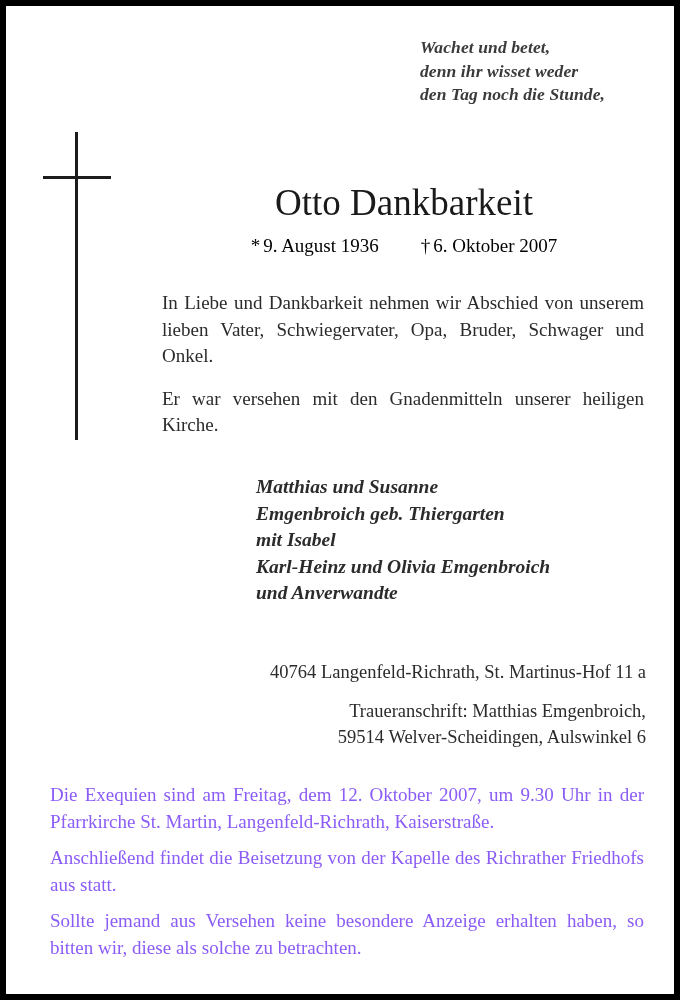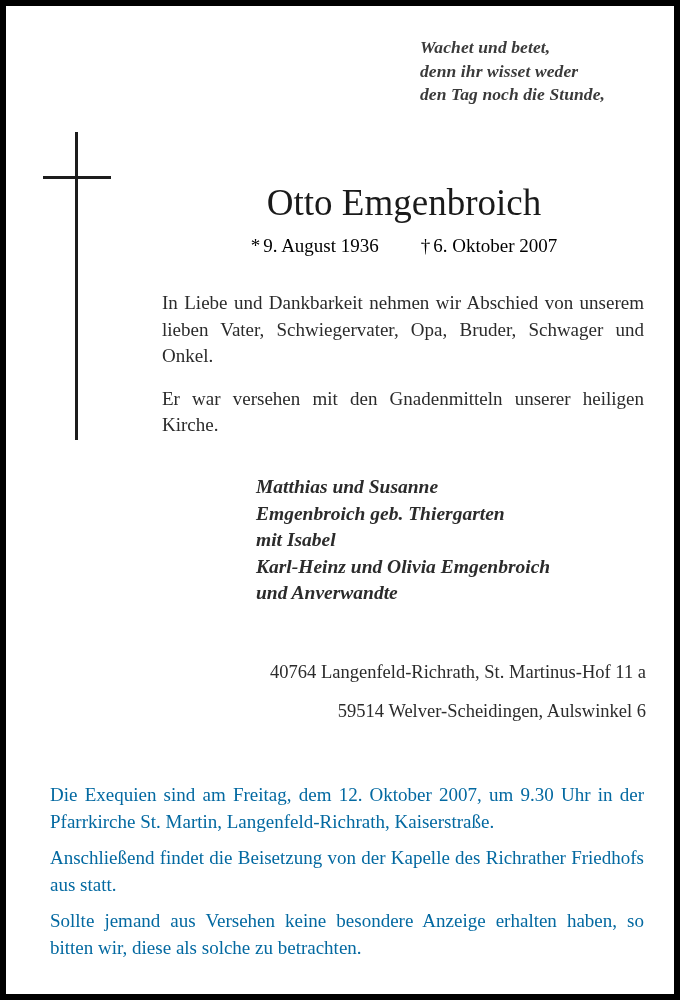--- a/index.html
+++ b/index.html
@@ -135,21 +135,21 @@
   #addresses .aline { display: block; white-space: nowrap; }
 
   
   #details {
     position: absolute;
     left: 44px;
     top: 776px;
     width: 594px;
     font-size: 19px;
     line-height: 26.5px;
-    color: #0369a1;
+    color: #8b5cf6;
     text-align: justify;
   }
   #details p { margin: 0 0 10px 0; }
   #details p:last-child { margin-bottom: 0; }
 </style>
 </head>
 <body>
 
 <div id="page">
   <div id="sheet">
@@ -158,21 +158,21 @@
       <span class="eline">Wachet und betet,</span>
       <span class="eline">denn ihr wisset weder</span>
       <span class="eline">den Tag noch die Stunde,</span>
     </div>
 
     <div id="cross">
       <div class="stem"></div>
       <div class="bar"></div>
     </div>
 
-    <div id="name">Otto Emgenbroich</div>
+    <div id="name">Otto Dankbarkeit</div>
 
     <div id="dates">
       <span class="birth"><span class="sym">*</span><span>9. August 1936</span></span><span class="death"><span class="sym">†</span><span>6. Oktober 2007</span></span>
     </div>
 
     <div id="body">
       <p>In Liebe und Dankbarkeit nehmen wir Abschied von unserem lieben Vater, Schwiegervater, Opa, Bruder, Schwager und Onkel.</p>
       <p>Er war versehen mit den Gnadenmitteln unserer heiligen Kirche.</p>
     </div>
 
@@ -182,20 +182,21 @@
       <span class="fline">mit Isabel</span>
       <span class="fline">Karl-Heinz und Olivia Emgenbroich</span>
       <span class="fline">und Anverwandte</span>
     </div>
 
     <div id="addresses">
       <div class="ablock">
         <span class="aline">40764 Langenfeld-Richrath, St. Martinus-Hof 11 a</span>
       </div>
       <div class="ablock">
+        <span class="aline">Traueranschrift: Matthias Emgenbroich,</span>
         <span class="aline">59514 Welver-Scheidingen, Aulswinkel 6</span>
       </div>
     </div>
 
     <div id="details">
       <p>Die Exequien sind am Freitag, dem 12. Oktober 2007, um 9.30 Uhr in der Pfarrkirche St. Martin, Langenfeld-Richrath, Kaiserstraße.</p>
       <p>Anschließend findet die Beisetzung von der Kapelle des Richrather Friedhofs aus statt.</p>
       <p>Sollte jemand aus Versehen keine besondere Anzeige erhalten haben, so bitten wir, diese als solche zu betrachten.</p>
     </div>
 

